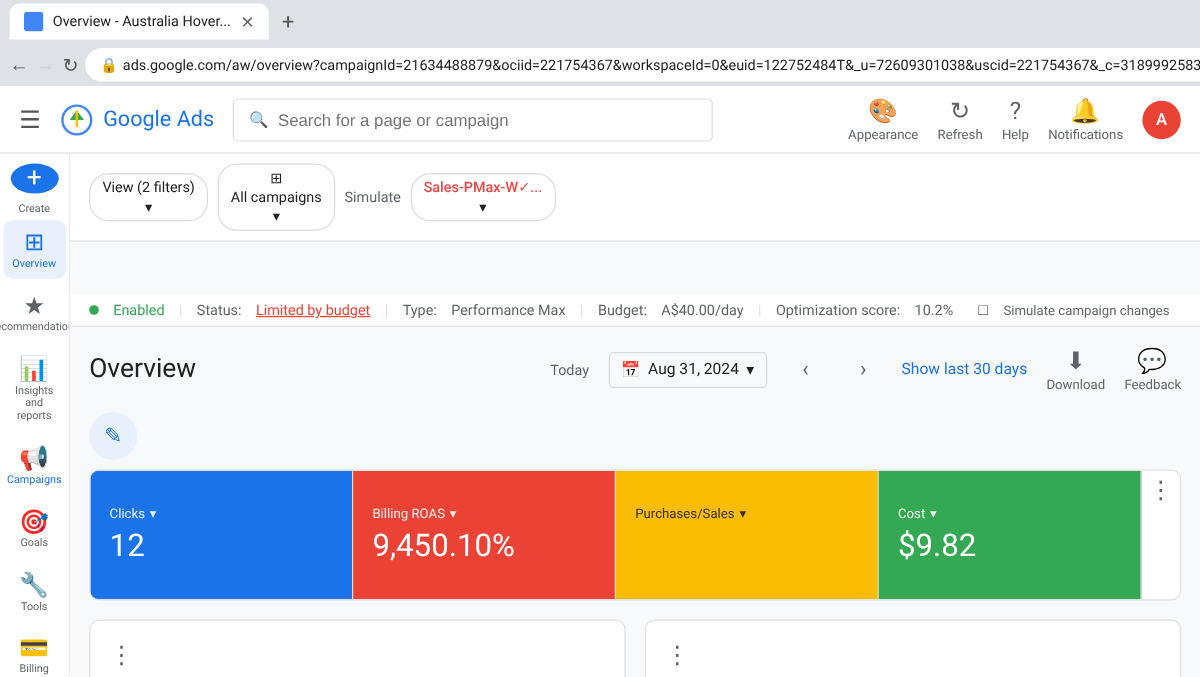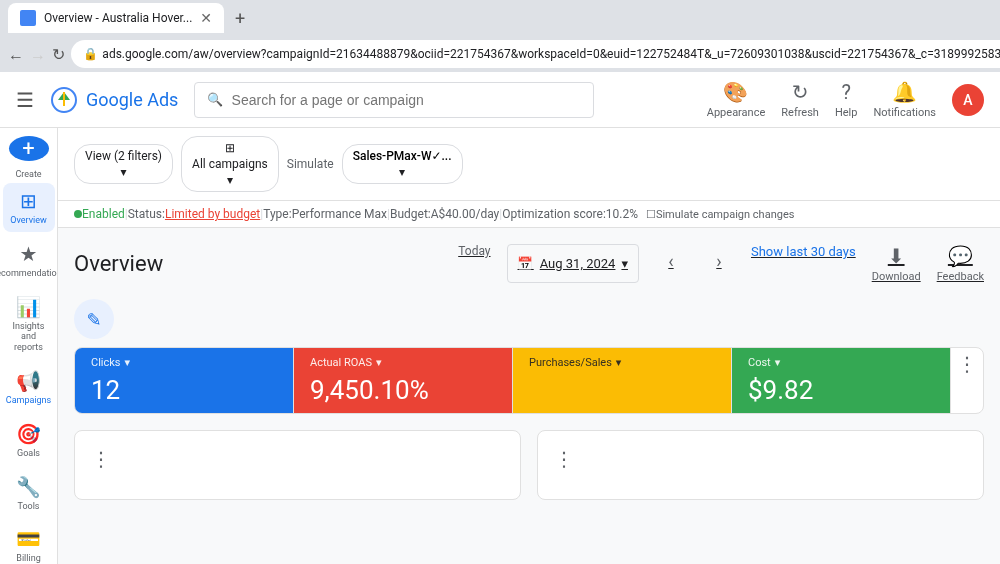--- a/index.html
+++ b/index.html
@@ -179,39 +179,41 @@
       flex-direction: column;
     }
 
     
     .status-bar {
       background: white;
       padding: 6px 16px;
       border-bottom: 1px solid #e0e0e0;
       display: flex;
       align-items: center;
+      gap: 12px;
       font-size: 12px;
       color: #5f6368;
+      margin-top: 44px;
     }
     .status-dot { width: 8px; height: 8px; border-radius: 50%; background: #34a853; display: inline-block; }
     .status-text { color: #34a853; }
     .status-warning { color: #ea4335; text-decoration: underline; cursor: pointer; }
     .status-separator { color: #dadce0; }
 
     
     .page-content { padding: 16px; }
 
     .page-title-row {
       display: flex;
       align-items: center;
       justify-content: space-between;
       margin-bottom: 16px;
     }
     .page-title { font-size: 22px; font-weight: 400; color: #202124; }
-    .page-actions { display: flex; gap: 16px; text-decoration: underline; }
+    .page-actions { display: flex; align-items: center; gap: 16px; }
     .date-picker {
       display: flex;
       align-items: center;
       border: 1px solid #dadce0;
       border-radius: 4px;
       padding: 6px 10px;
       font-size: 13px;
       cursor: pointer;
       gap: 6px;
     }
@@ -253,21 +255,21 @@
       border: 1px solid #e0e0e0;
       overflow: hidden;
       margin-bottom: 16px;
     }
     .stats-header {
       display: flex;
       align-items: stretch;
     }
     .stat-box {
       flex: 1;
-      padding: 8px 16px;
+      padding: 29px 16px;
       border-right: 1px solid #e0e0e0;
     }
     .stat-box:last-child { border-right: none; }
     .stat-box.blue { background: #1a73e8; color: white; }
     .stat-box.red { background: #ea4335; color: white; }
     .stat-box.yellow { background: #fbbc04; color: #202124; }
     .stat-box.green { background: #34a853; color: white; }
 
     .stat-label {
       font-size: 11px;
@@ -425,21 +427,21 @@
             <span>View (2 filters)</span>
             <span>▾</span>
           </div>
           <div class="filter-pill">
             <span>⊞</span>
             <span>All campaigns</span>
             <span>▾</span>
           </div>
           <div style="font-size:12px;color:#5f6368;">Simulate</div>
           <div class="filter-pill">
-            <span style="color:#000000;font-weight:500;">Sales-PMax-W✓...</span>
+            <span style="color:#ef4444;font-weight:500;">Sales-PMax-W✓...</span>
             <span>▾</span>
           </div>
         </div>
       </div>
 
       <div class="status-bar">
         <span class="status-dot"></span>
         <span class="status-text">Enabled</span>
         <span class="status-separator">|</span>
         <span>Status:</span>
@@ -490,21 +492,21 @@
             <div class="stat-box blue">
               <div class="stat-label">
                 <span>Clicks</span>
                 <span style="cursor:pointer;">▾</span>
               </div>
               <div class="stat-value">12</div>
             </div>
 
             <div class="stat-box red">
               <div class="stat-label">
-                <span>Actual ROAS</span>
+                <span>Billing ROAS</span>
                 <span style="cursor:pointer;">▾</span>
               </div>
               <div class="stat-value">9,450.10%</div>
             </div>
 
             <div class="stat-box yellow">
               <div class="stat-label">
                 <span>Purchases/Sales</span>
                 <span style="cursor:pointer;">▾</span>
               </div>

